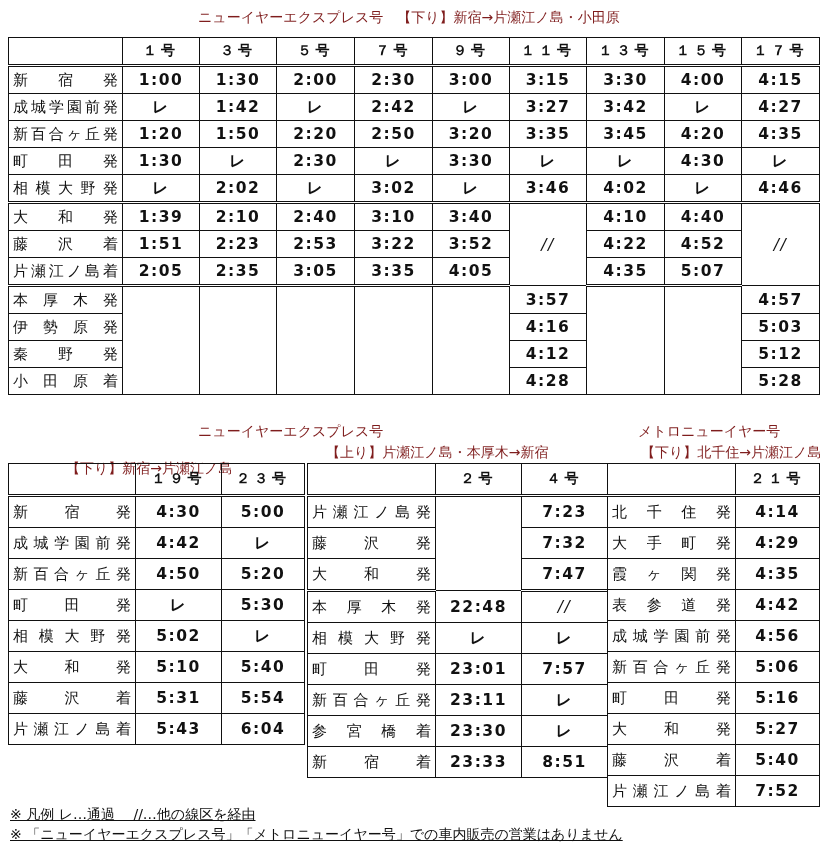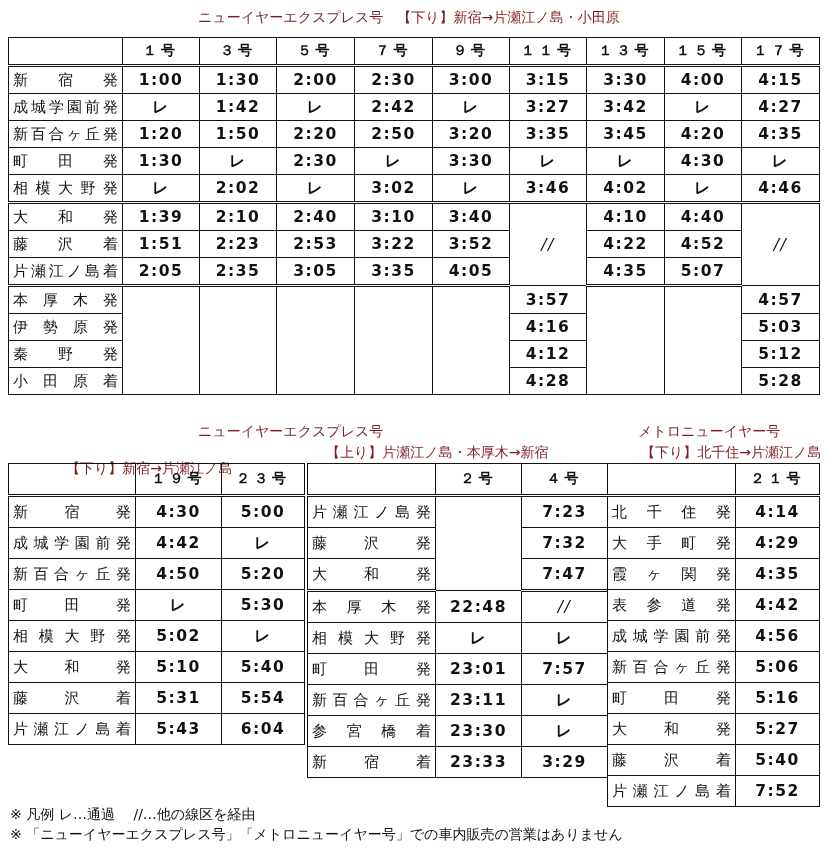--- a/index.html
+++ b/index.html
@@ -5,21 +5,21 @@
   html,body{margin:0;padding:0;background:#fff;}
   body{width:826px;height:853px;position:relative;overflow:hidden;font-family:"DejaVu Sans","Liberation Sans",sans-serif;color:#111;}
   .title{position:absolute;font-size:14px;white-space:nowrap;color:#7f1d1d;}
   table{position:absolute;border-collapse:collapse;table-layout:fixed;}
   td{border:1px solid #111;padding:0;font-size:15px;text-align:center;vertical-align:middle;overflow:hidden;white-space:nowrap;}
   td.lbl{text-align:left;padding:0 4px;font-size:15px;}
   td.hd{font-weight:bold;font-size:14px;letter-spacing:4px;}
   td.t{font-weight:bold;font-size:15.5px;letter-spacing:1.5px;}
   tr.dbl-bottom td{border-bottom:3px double #111;}
   .lblflex{display:flex;justify-content:space-between;}
-  .note{position:absolute;left:10px;font-size:14px;white-space:nowrap;}
+  .note{position:absolute;left:10px;font-size:14px;white-space:nowrap;text-decoration:underline;}
   .logo{position:absolute;left:718px;top:862px;font-size:22px;font-weight:bold;color:#777;letter-spacing:-0.5px;font-family:"Liberation Sans",sans-serif;}
   .logo small{position:absolute;right:2px;top:-6px;font-size:6px;font-weight:normal;color:#888;letter-spacing:0;}
   .tblA td{height:30px;}
   .tblB td{height:30px;}
   .tblC td{height:30px;}
   .top td{height:26px;}
 </style>
 </head>
 <body>
 
@@ -489,21 +489,21 @@
       </tr>
       <tr>
         <td class="lbl">
           <div class="lblflex">
             <span>新</span>
             <span>宿</span>
             <span>着</span>
           </div>
         </td>
         <td class="t">23:33</td>
-        <td class="t">3:29</td>
+        <td class="t">8:51</td>
       </tr>
     </tbody>
 </table>
 
 <table class="tblC" style="left:607px;top:463px;width:212px;">
   <colgroup>
       <col style="width:128px">
       <col style="width:84px">
     </colgroup>
   <tbody id="c-body">

